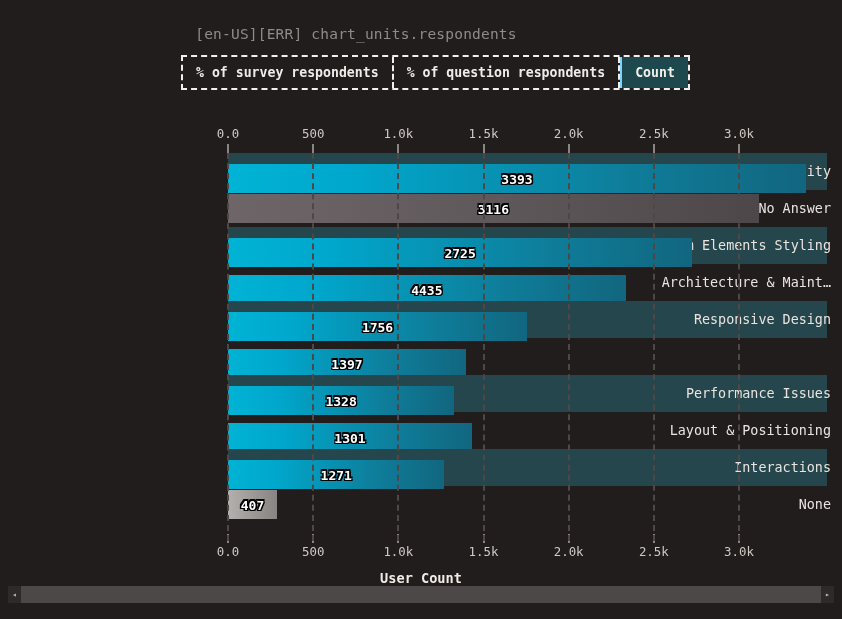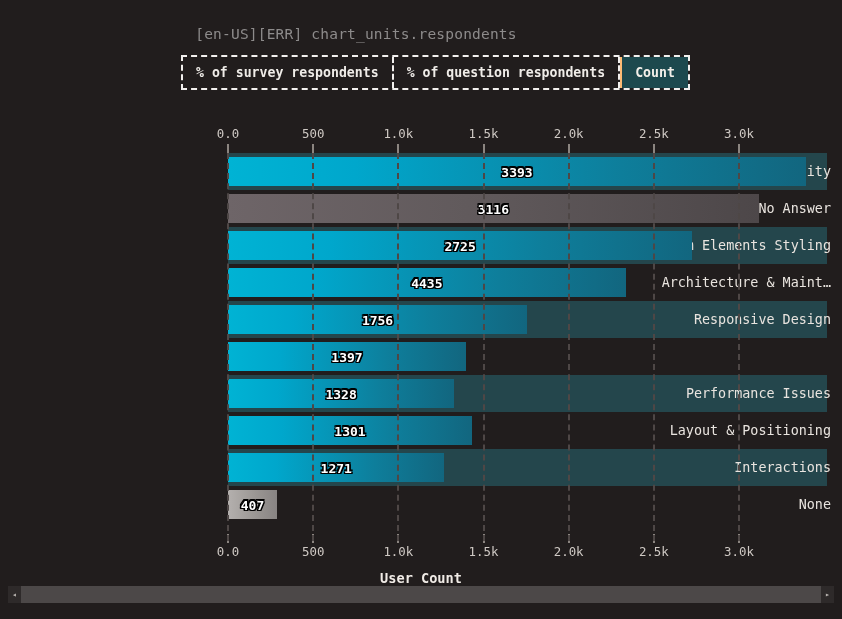--- a/index.html
+++ b/index.html
@@ -26,21 +26,21 @@
   }
   .unit-seg {
     display: flex; align-items: center; justify-content: center;
     padding: 0 13px; font-size: 13.2px; font-weight: bold;
     color: #efece8; background: transparent; white-space: nowrap;
     border-right: 2px dashed #f2f0ee;
   }
   .unit-seg:last-child { border-right: none; }
   .unit-seg.selected {
     background: #1d494e; color: #f3efe9;
-    border-right: none; border-left: 2px solid #fdba74;
+    border-right: none; border-left: 2px solid #7dd3fc;
   }
 
   
   .plot { position: absolute; left: 0; top: 0; width: 842px; height: 585px; }
 
   .axis-top, .axis-bottom {
     position: absolute; left: 0; width: 842px; height: 20px;
   }
   .axis-top { top: 126px; }
   .axis-bottom { top: 544px; }
@@ -70,21 +70,21 @@
     padding-right: 11px;
   }
   .track {
     position: absolute; top: 0; height: 37px; left: 228px; width: 599px;
   }
   .track.lit { background: #24464c; }
   .bar-wrap {
     position: absolute; left: 228px; top: 4px; height: 29px;
   }
   .bar { width: 100%; height: 100%; position: relative; }
-  .bar.teal  { background: linear-gradient(90deg, #00b3d4 0%, #00a7cc 22%, #0e7e9b 68%, #12667f 100%); }
+  .bar.teal  { background: linear-gradient(90deg, #00b3d4 0%, #00a7cc 22%, #0e7e9b 68%, #12667f 100%); margin-top: 7px; }
   .bar.gray  { background: linear-gradient(90deg, #6e6568 0%, #615a5c 45%, #4d4749 100%); }
   .bar.light { background: linear-gradient(90deg, #b4b0ae 0%, #9b9794 55%, #888483 100%); }
 
   .bar-value {
     position: absolute; top: 50%; left: 50%;
     transform: translate(-50%, -50%);
     font-size: 13px; font-weight: bold; color: #ffffff;
     white-space: nowrap;
     text-shadow:
       -1.4px -1.4px 0 #000, 1.4px -1.4px 0 #000,

